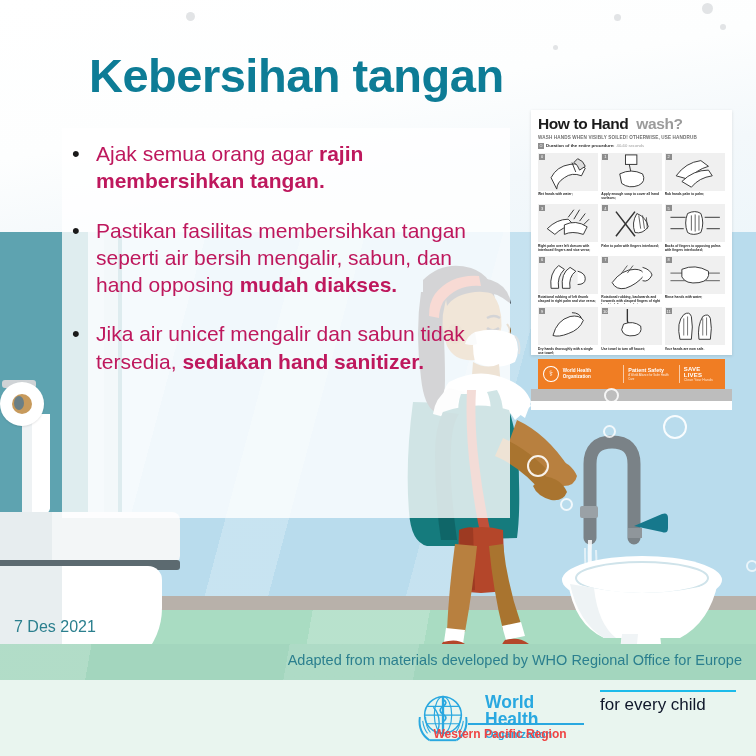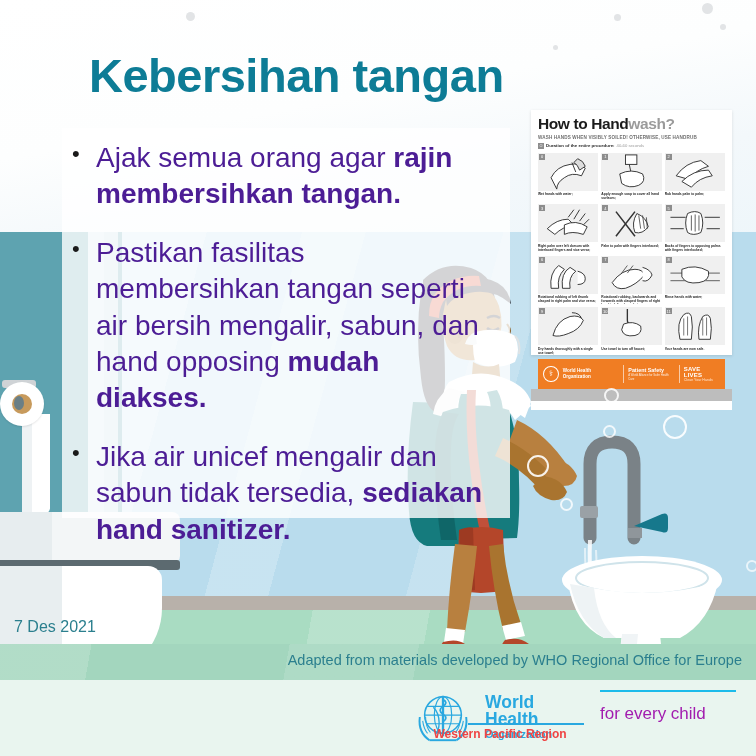--- a/index.html
+++ b/index.html
@@ -40,21 +40,21 @@
     border-radius:10px 14px 70px 90px;}
   .toilet-shade{position:absolute;left:-28px;top:566px;width:90px;height:112px;background:#e8eef0;
     border-radius:10px 0 0 90px;}
   .toilet-tank-shade{position:absolute;left:-20px;top:512px;width:72px;height:52px;background:#e7edef;border-radius:8px 0 0 8px;}
 
   
   .poster{position:absolute;left:531px;top:110px;width:201px;height:245px;background:#ffffff;
     box-shadow:0 1px 3px rgba(0,0,0,.12);padding:0;}
   .poster-inner{padding:6px 7px 0 7px;}
   .poster-title{font-size:15.5px;font-weight:bold;color:#1b1b1b;letter-spacing:-.4px;line-height:1;}
-  .poster-title .gray{color:#9b9b9b;}
+  .poster-title .gray{color:#9b9b9b;margin-left:8px;}
   .poster-sub{font-size:4.6px;color:#6e6e6e;letter-spacing:.15px;margin-top:3px;font-weight:bold;}
   .poster-dur{display:flex;align-items:center;gap:2px;margin-top:3px;}
   .poster-dur .sq{width:6px;height:6px;background:#8d8d8d;color:#fff;font-size:4px;display:flex;
     align-items:center;justify-content:center;}
   .poster-dur .t1{font-size:4.4px;font-weight:bold;color:#2a2a2a;}
   .poster-dur .t2{font-size:4.2px;color:#9a9a9a;}
   .steps{display:grid;grid-template-columns:repeat(3,1fr);gap:3px;margin-top:4px;}
   .step{}
   .step-box{position:relative;background:#f0f0f0;height:38px;overflow:hidden;}
   .step-num{position:absolute;left:1px;top:1px;width:6px;height:6px;background:#8d8d8d;color:#fff;
@@ -83,21 +83,21 @@
   .sink{position:absolute;left:560px;top:420px;width:180px;height:260px;}
 
   
   .text-panel{position:absolute;left:62px;top:128px;width:448px;height:390px;
     background:rgba(255,255,255,.80);}
   .title{position:absolute;left:75px;top:52px;font-size:47px;font-weight:bold;color:#0d7c96;
     letter-spacing:-.5px;line-height:1;margin-left:14px;}
   .bullets{position:absolute;left:72px;top:140px;width:420px;}
   .bullet{display:flex;gap:14px;margin-bottom:22px;}
   .bullet .dot{font-size:22px;line-height:1.25;color:#1a1a1a;width:10px;flex:none;}
-  .bullet .txt{font-size:28px;line-height:1.30;color:#4c1d95;}
+  .bullet .txt{font-size:21px;line-height:1.30;color:#be185d;}
   .bullet .txt b{font-weight:bold;}
 
   
   .band-date{position:absolute;left:0;top:644px;width:756px;height:36px;background:#a3d6be;}
   .band-date-lite{position:absolute;left:0;top:644px;width:756px;height:36px;
     background:linear-gradient(100deg,rgba(255,255,255,.16) 0 12%,rgba(255,255,255,0) 12% 38%,rgba(255,255,255,.12) 38% 55%,rgba(255,255,255,0) 55%);}
   .date-txt{position:absolute;left:14px;top:618px;font-size:16px;color:#2b7f8e;}
   .credit-txt{position:absolute;right:14px;top:652px;font-size:14.5px;color:#2b7f8e;}
   .band-foot{position:absolute;left:0;top:680px;width:756px;height:76px;background:#e9f5ef;}
   .hashtags{position:absolute;left:14px;top:701px;font-size:20px;color:#2b7f8e;letter-spacing:.2px;}
@@ -109,21 +109,21 @@
   .who-logo .l1{font-size:17.5px;}
   .who-logo .l2{font-size:11px;}
   .who-rule{position:absolute;left:468px;top:723px;width:116px;height:1.6px;background:#29a8e0;}
   .who-wpr{position:absolute;left:414px;top:727px;width:172px;text-align:center;color:#ef4444;
     font-weight:bold;font-size:12px;}
 
   .unicef{position:absolute;left:600px;top:686px;width:150px;}
   .unicef .row{display:flex;align-items:center;gap:4px;}
   .unicef .word{color:#1cbbea;font-size:31px;font-weight:normal;letter-spacing:-.6px;line-height:1;}
   .unicef .rule{width:136px;height:1.6px;background:#1cbbea;margin-top:4px;}
-  .unicef .tag{color:#a21caf;font-size:17px;margin-top:12px;}
+  .unicef .tag{color:#0f172a;font-size:17px;margin-top:3px;}
 </style>
 </head>
 <body>
 
 <div id="poster">
 
   <div class="bg-top"></div>
 
   <div class="bubble" style="left:186px;top:12px;width:9px;height:9px;"></div>
   <div class="bubble" style="left:702px;top:3px;width:11px;height:11px;"></div>

